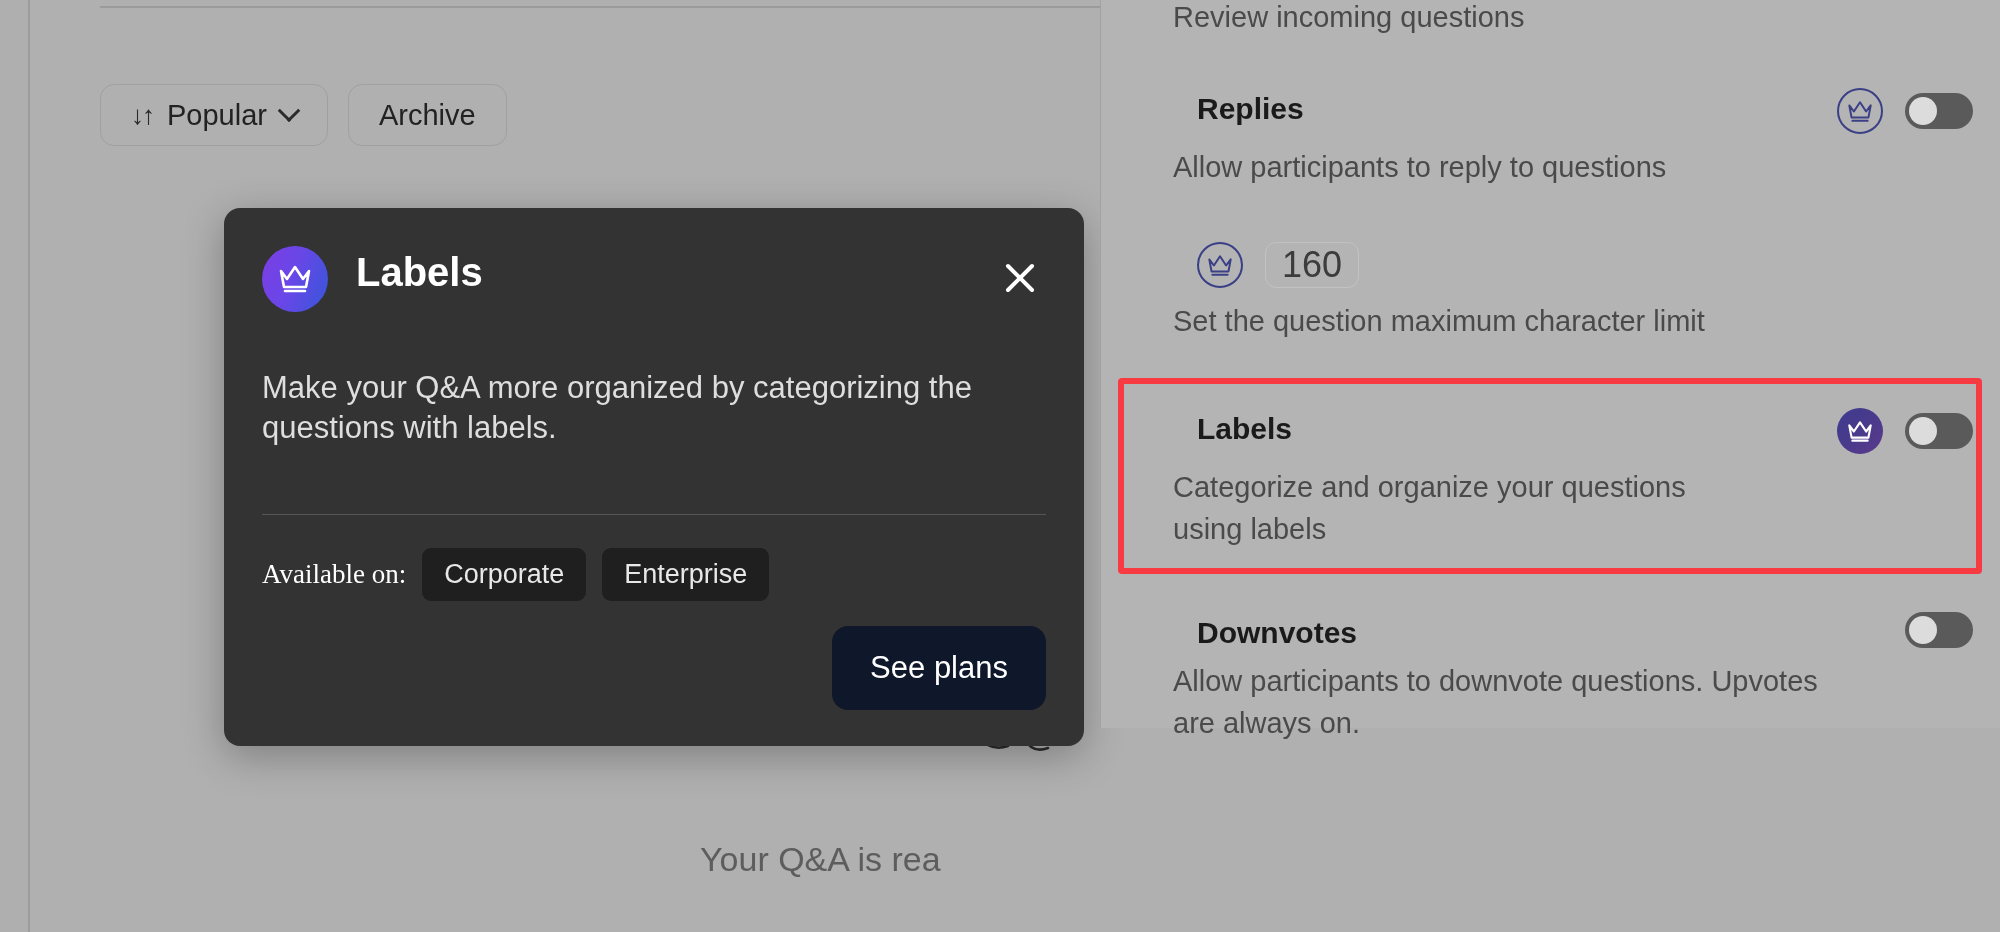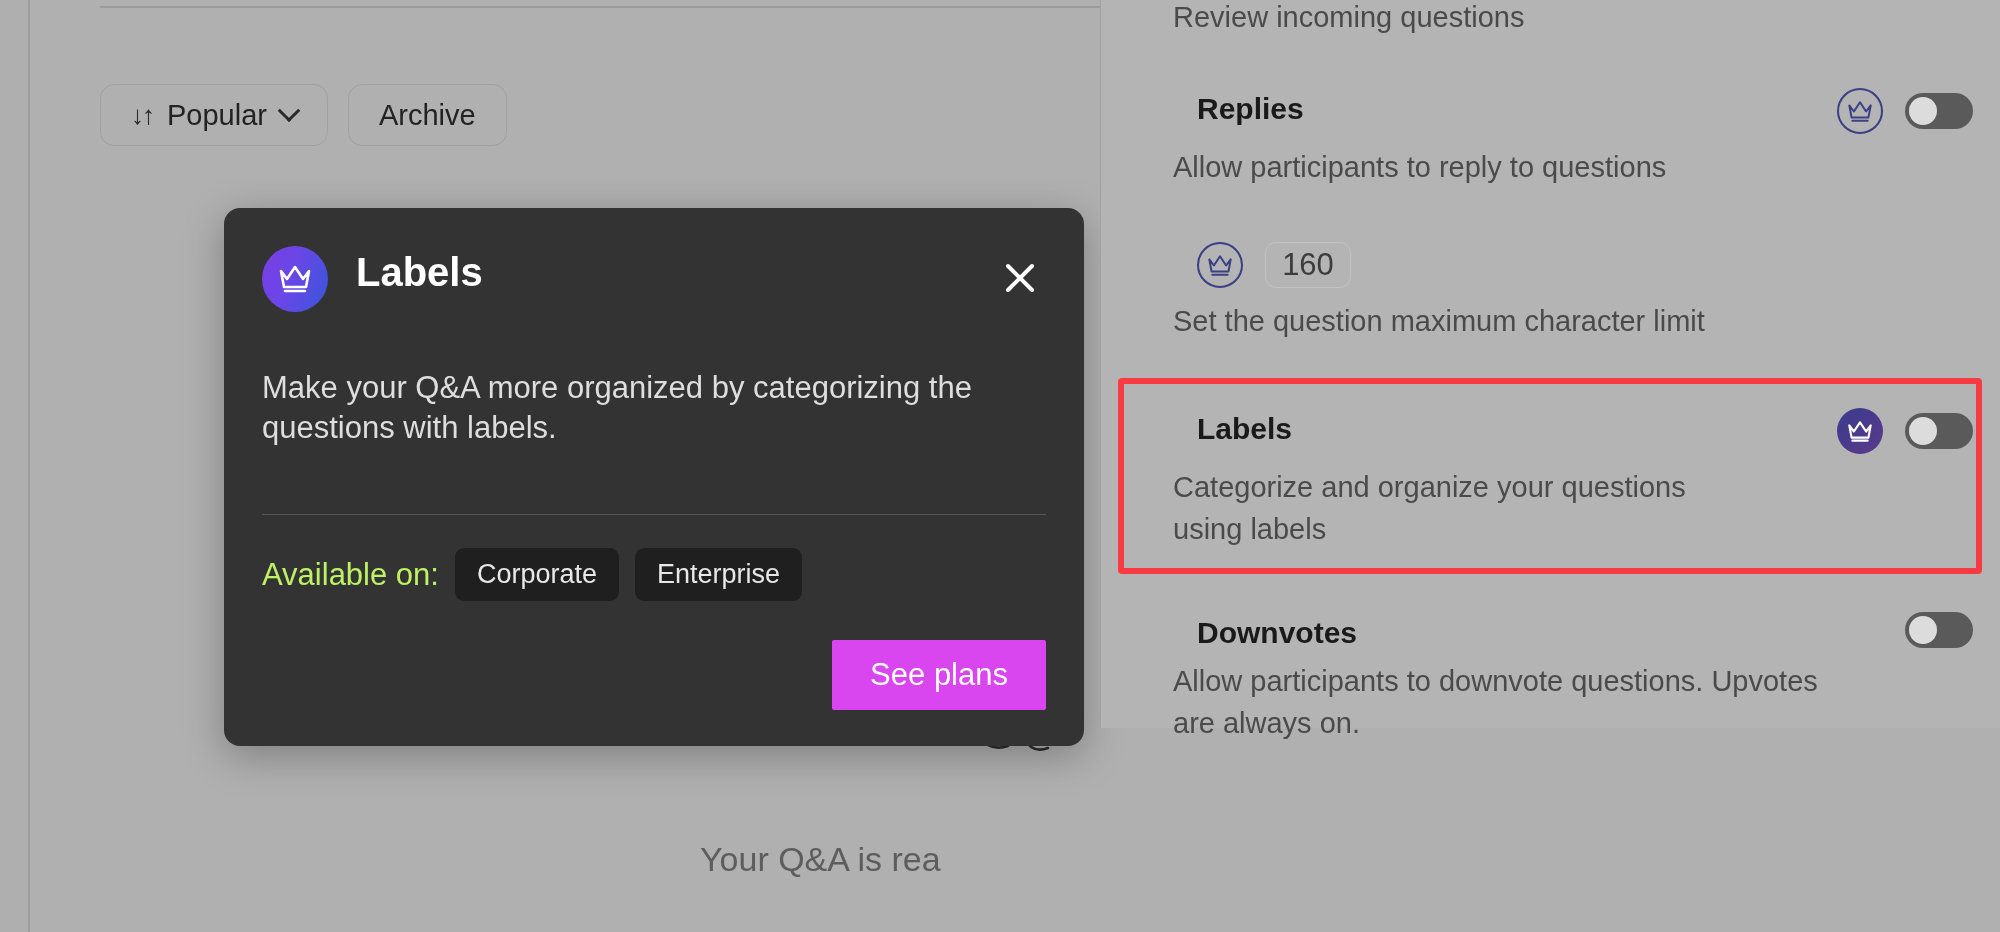--- a/index.html
+++ b/index.html
@@ -67,29 +67,29 @@
   .modal-body {
     position: absolute; left: 38px; top: 160px; right: 38px;
     font-size: 31px; line-height: 1.28; color: #dedede;
   }
   .modal-rule {
     position: absolute; left: 38px; right: 38px; top: 306px; height: 1px; background: #555555;
   }
   .avail-row {
     position: absolute; left: 38px; top: 340px; display: flex; align-items: center; gap: 16px;
   }
-  .avail-label { font-size: 31px; color: #bef264; }
+  .avail-label { font-size: 27px; color: #ffffff; font-family: Liberation Serif, serif; }
   .chip {
     background: #1f1f1f; color: #e8e8e8; font-size: 27px;
     padding: 11px 22px; border-radius: 9px; cursor: pointer;
   }
   .see-plans {
     position: absolute; right: 38px; bottom: 36px;
-    background: #d946ef; color: #fff; font-size: 31px;
-    padding: 17px 38px; border: none; border-radius: 2px; cursor: pointer;
+    background: #0f172a; color: #fff; font-size: 31px;
+    padding: 24px 38px; border: none; border-radius: 16px; cursor: pointer;
   }
 
   
   .panel {
     position: absolute; left: 1100px; top: 0; width: 900px; height: 728px;
     background: #b4b4b4; border-left: 1.5px solid #a2a2a2;
   }
   .row { position: absolute; left: 72px; width: 800px; }
   .row-head { display: flex; align-items: flex-start; justify-content: space-between; margin-left: 24px; }
   .row-title { font-size: 30px; font-weight: bold; color: #1a1a1a; line-height: 1; padding-top: 6px; }
@@ -113,21 +113,21 @@
     position: relative; cursor: pointer; flex-shrink: 0;
   }
   .toggle .knob {
     position: absolute; top: 4px; left: 4px; width: 28px; height: 28px;
     border-radius: 50%; background: #dcdcdc;
   }
 
   .limit-box {
     min-width: 86px; height: 46px; border: 1.5px solid #c2c2c2; border-radius: 11px;
     display: flex; align-items: center; justify-content: center;
-    font-size: 31px; color: #3c3c3c; cursor: pointer; padding: 0 16px;
+    font-size: 36px; color: #3c3c3c; cursor: pointer; padding: 0 16px;
   }
 
   
   .highlight {
     position: absolute; left: 1118px; top: 378px; width: 864px; height: 196px;
     border: 6px solid #f83a42; border-radius: 4px; pointer-events: none;
   }
 </style>
 </head>
 <body>

